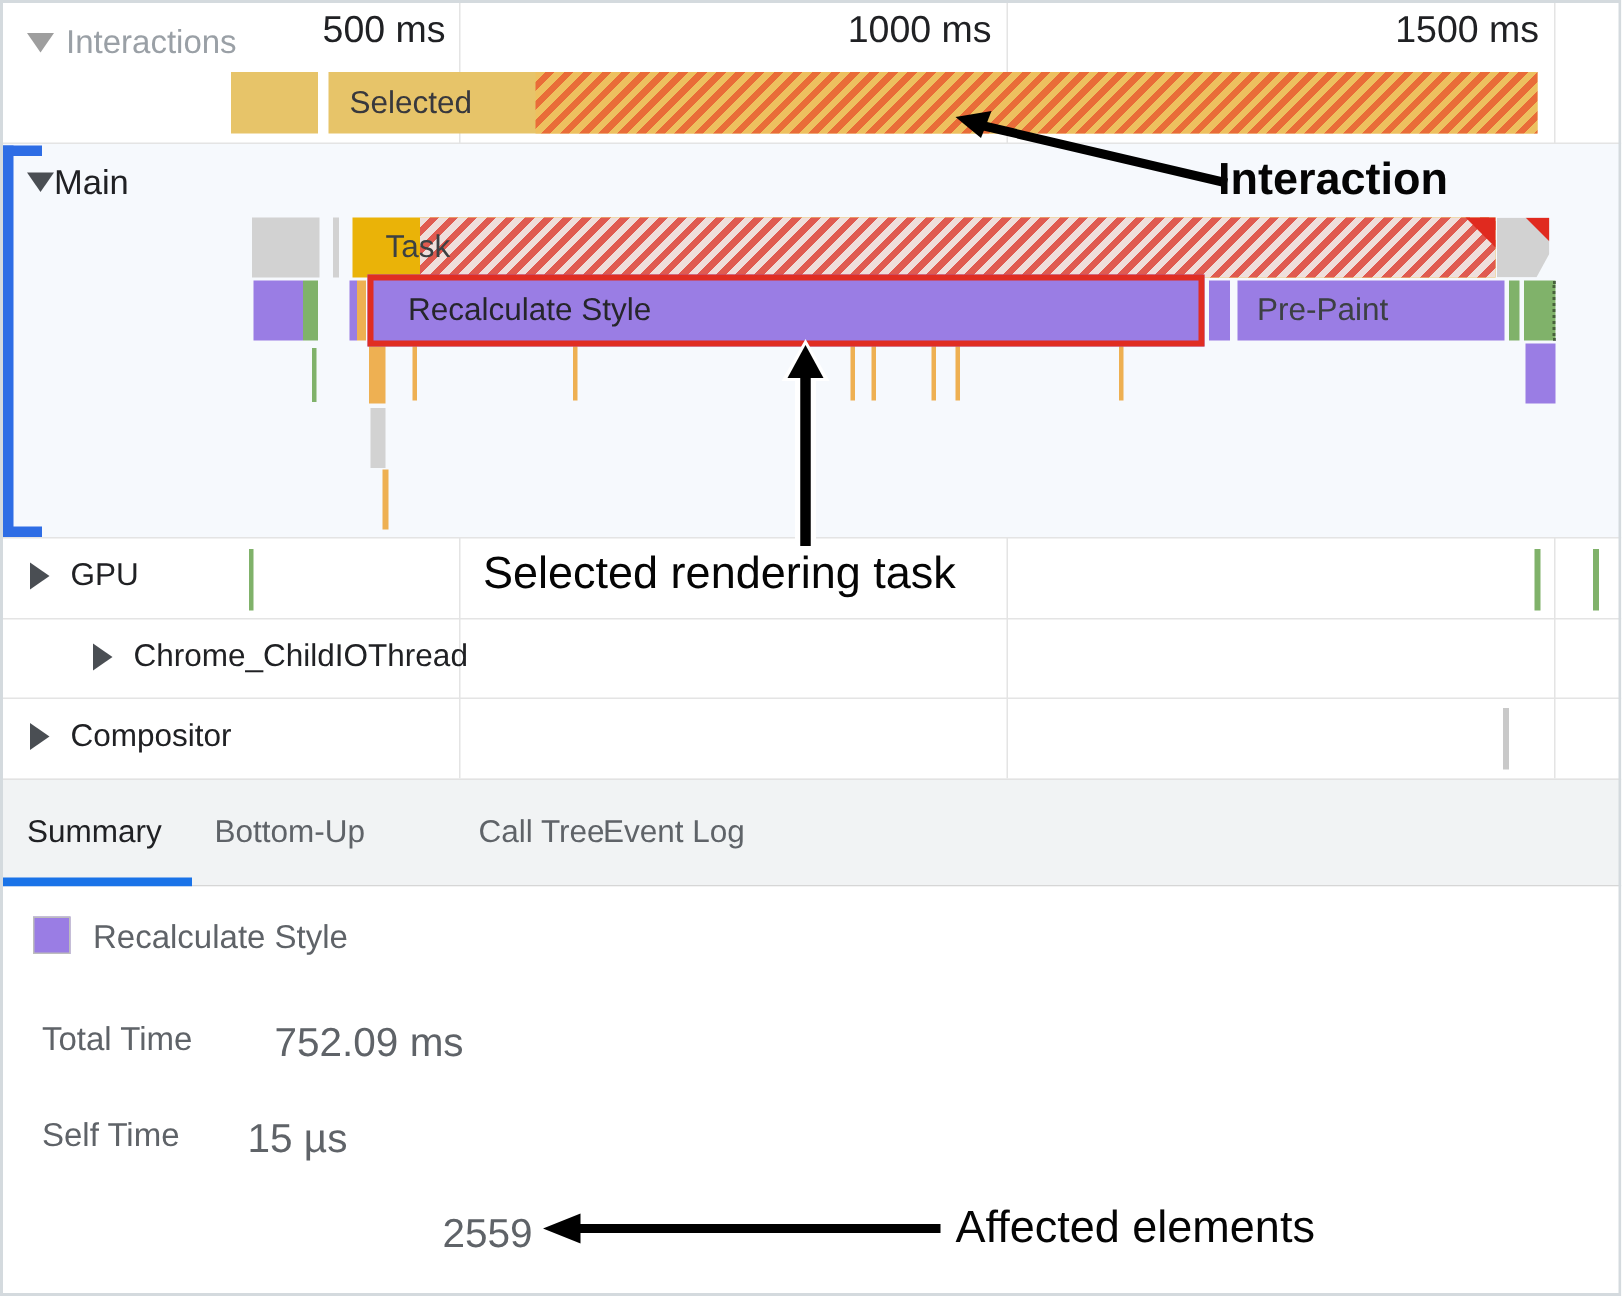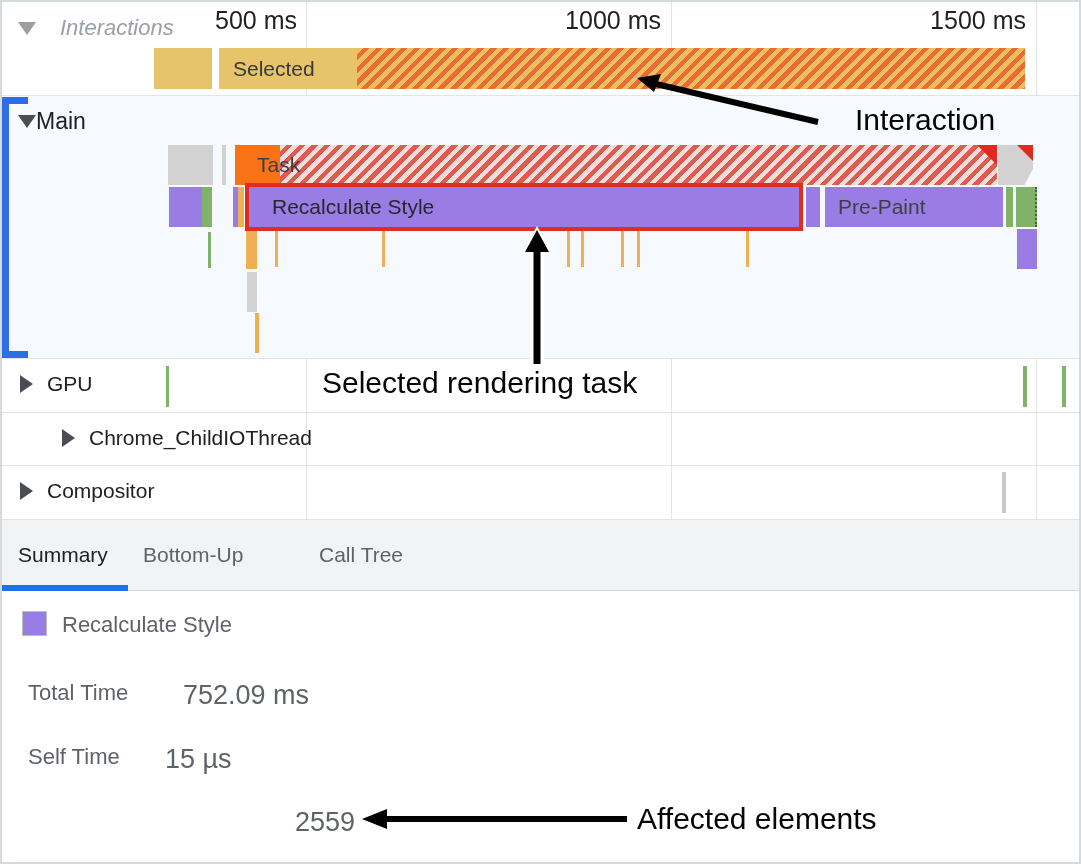--- a/index.html
+++ b/index.html
@@ -72,21 +72,21 @@
 <div id="stage">
 
   <div class="gridline" style="left:306px;"></div>
   <div class="gridline" style="left:671px;"></div>
   <div class="gridline" style="left:1036px;"></div>
 
   <div class="timestamp" style="left:177px;">500 ms</div>
   <div class="timestamp" style="left:541px;">1000 ms</div>
   <div class="timestamp" style="left:906px;">1500 ms</div>
 
-  <div class="abs" style="left:18px; top:15px; display:flex; align-items:center; gap:24px;font-style:italic;">
+  <div class="abs" style="left:18px; top:15px; display:flex; align-items:center; gap:8px;">
     <span class="tri-down"></span>
     <span class="track-label" style="color:#9aa0a6;">Interactions</span>
   </div>
 
   <div class="bar" style="left:154px; top:48px; width:58px; height:41px; background:#e7c469;"></div>
 
   <div class="bar" style="left:219px; top:48px; width:806px; height:41px; background:#e7c469;">
     <div class="abs stripes-orange" style="left:138px; top:0; width:668px; height:41px;"></div>
     <div class="bar-label" style="padding-left:14px; line-height:41px; color:#38383d;">Selected</div>
   </div>
@@ -98,21 +98,21 @@
   <div class="bracket" style="left:2px; top:97px; width:26px; height:7px;"></div>
   <div class="bracket" style="left:2px; top:351px; width:26px; height:7px;"></div>
 
   <div class="abs" style="left:18px; top:108px; display:flex; align-items:center; z-index:2;">
     <span class="tri-down dark"></span>
     <span class="track-label" style="font-size:23px;">Main</span>
   </div>
 
   <div class="bar" style="left:168px; top:145px; width:45px; height:40px; background:#d2d2d2;"></div>
   <div class="bar" style="left:222px; top:145px; width:4px; height:40px; background:#d2d2d2;"></div>
-  <div class="bar" style="left:235px; top:145px; width:762px; height:40px; background:#f97316;">
+  <div class="bar" style="left:235px; top:145px; width:762px; height:40px; background:#eab308;">
     <div class="abs stripes-red" style="left:45px; top:0; width:717px; height:40px;"></div>
     <div class="bar-label" style="padding-left:22px;">Task</div>
     <div class="corner-red"></div>
   </div>
   <div class="bar" style="left:998px; top:145px; width:35px; height:40px; background:#d2d2d2; clip-path:polygon(0 0,100% 0,100% 60%,75% 100%,0 100%);">
     <div class="corner-red sm"></div>
   </div>
 
   <div class="bar" style="left:169px; top:187px; width:33px; height:40px; background:#9a7de4;"></div>
   <div class="bar" style="left:202px; top:187px; width:10px; height:40px; background:#80b26a;"></div>
@@ -166,20 +166,21 @@
   <div class="abs" style="left:20px; top:479px; display:flex; align-items:center; gap:14px; z-index:2;">
     <span class="tri-right"></span>
     <span class="track-label" style="font-size:21px;">Compositor</span>
   </div>
   <div class="tick" style="left:1002px; top:472px; width:4px; height:41px; background:#c9c9c9;"></div>
 
   <div class="tabbar">
     <div class="tab active" style="left:18px;">Summary</div>
     <div class="tab" style="left:143px;">Bottom-Up</div>
     <div class="tab" style="left:285px;margin-left:34px;">Call Tree</div>
+    <div class="tab" style="left:402px;">Event Log</div>
     <div class="tab-underline"></div>
   </div>
 
   <div class="summary-area">
     <div class="swatch"></div>
     <div class="sum-title">Recalculate Style</div>
 
     <div class="sum-label" style="top:89px;">Total Time</div>
     <div class="sum-value" style="left:183px; top:89px;">752.09 ms</div>
 
@@ -202,18 +203,18 @@
       <line x1="537" y1="364" x2="537" y2="250" stroke="#000" stroke-width="7"></line>
       <polygon points="537,230 525,252 549,252" fill="#000"></polygon>
     </g>
 
     <g>
       <line x1="627" y1="819" x2="383" y2="819" stroke="#000" stroke-width="6"></line>
       <polygon points="362,819 387,809 387,829" fill="#000"></polygon>
     </g>
   </svg>
 
-  <div class="annotation" style="left:855px; top:103px;">Interaction</div>
+  <div class="annotation" style="left:812px; top:103px;font-weight:bold;">Interaction</div>
   <div class="annotation" style="left:322px; top:366px;">Selected rendering task</div>
   <div class="annotation" style="left:637px; top:802px;">Affected elements</div>
 
   <div class="frame"></div>
 </div>
 
 </body></html>

